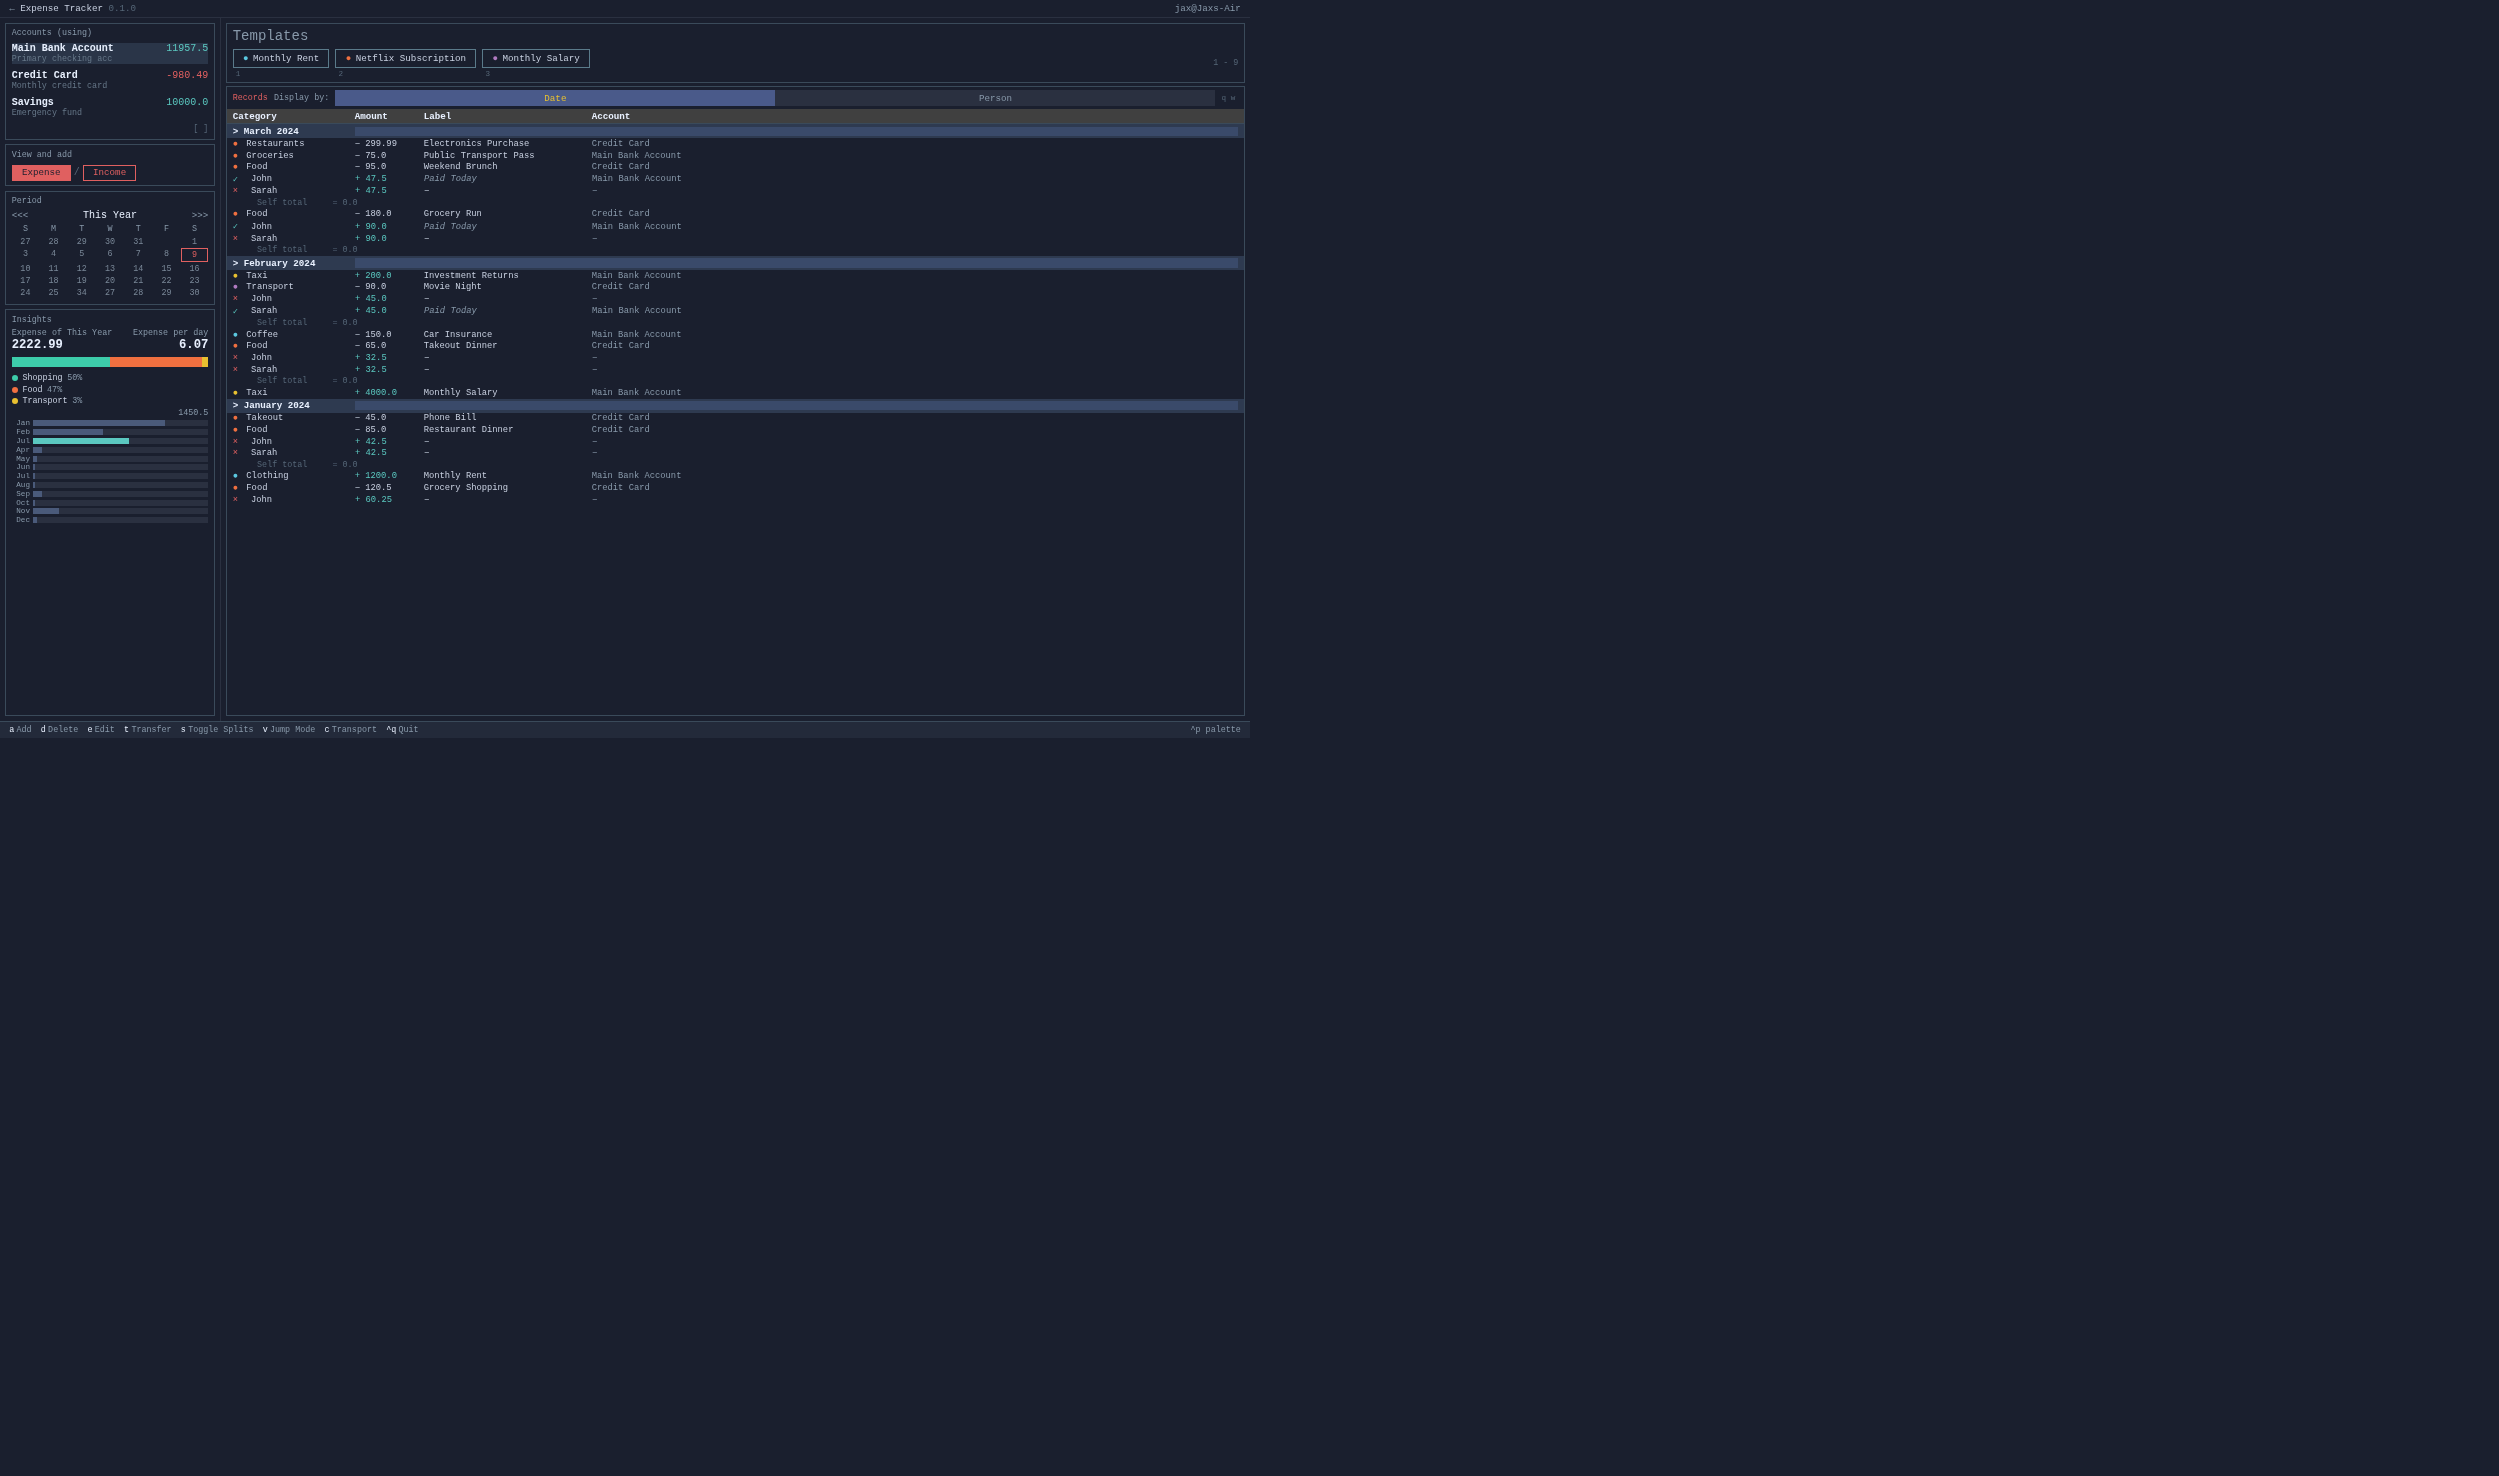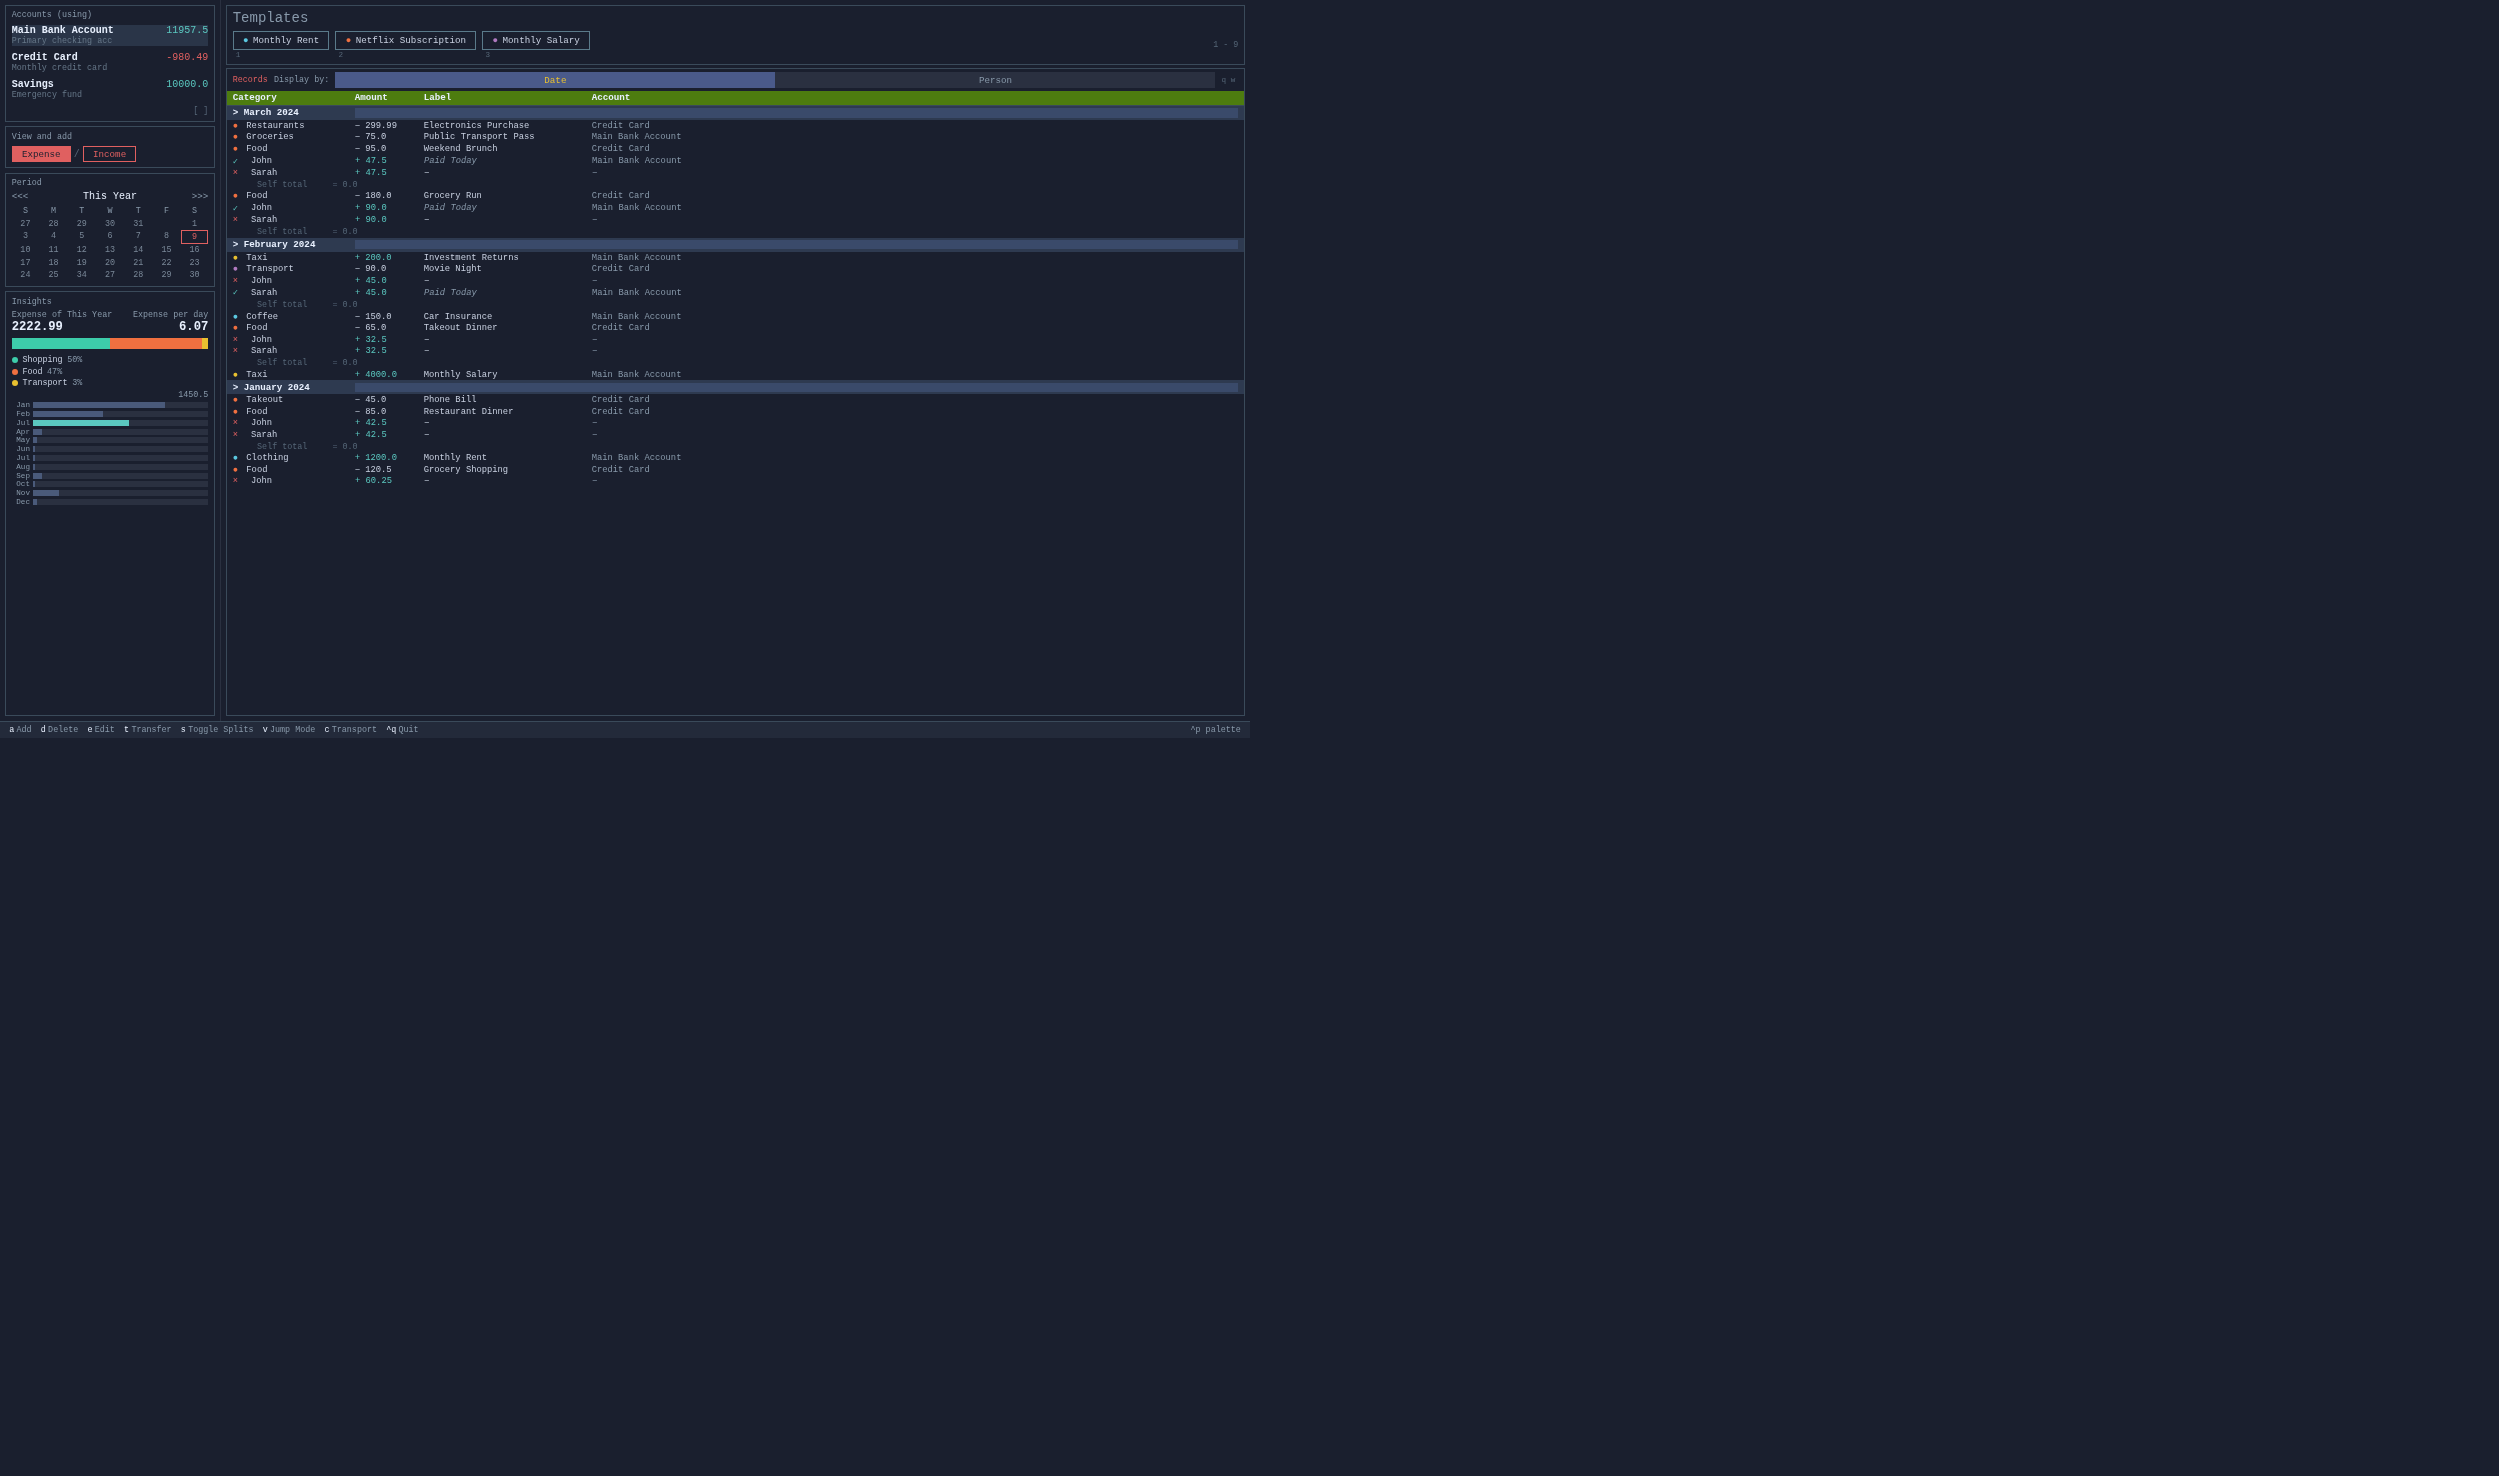--- a/index.html
+++ b/index.html
@@ -265,21 +265,21 @@
     }
     .records-shortcuts {
       color: #556677;
       font-size: 7.6px;
       padding-right: 3.1px;
     }
     .records-table-header {
       display: grid;
       grid-template-columns: 122px 69px 168px 1fr 61px;
       padding: 1.5px 6.1px;
-      background: #4d7c0f;
+      background: #404040;
       border-bottom: 0.8px solid #3a4a5a;
       color: #e8f0fe;
       font-size: 9.2px;
       font-weight: bold;
       flex-shrink: 0;
     }
     .records-scroll {
       flex: 1;
       overflow-y: auto;
     }
@@ -341,20 +341,28 @@
     }
     .shortcut-key { color: #e8f0fe; }
     .shortcut-label { color: #8899aa; }
     .palette-right { margin-left: auto; color: #8899aa; }
   </style>
 </head>
 <body>
 
 <div class="app-container">
 
+  <div class="title-bar">
+    <span>
+      <span>←</span>
+      <span class="app-title">Expense Tracker</span>
+      <span class="version">0.1.0</span>
+    </span>
+    <span>jax@Jaxs-Air</span>
+  </div>
 
   <div class="main-content">
 
     <div class="left-panel">
 
       <div class="panel-box">
         <div class="panel-box-title">Accounts (using)</div>
         <div class="account-item selected">
           <div class="account-name-row">
             <span class="account-name">Main Bank Account</span>

